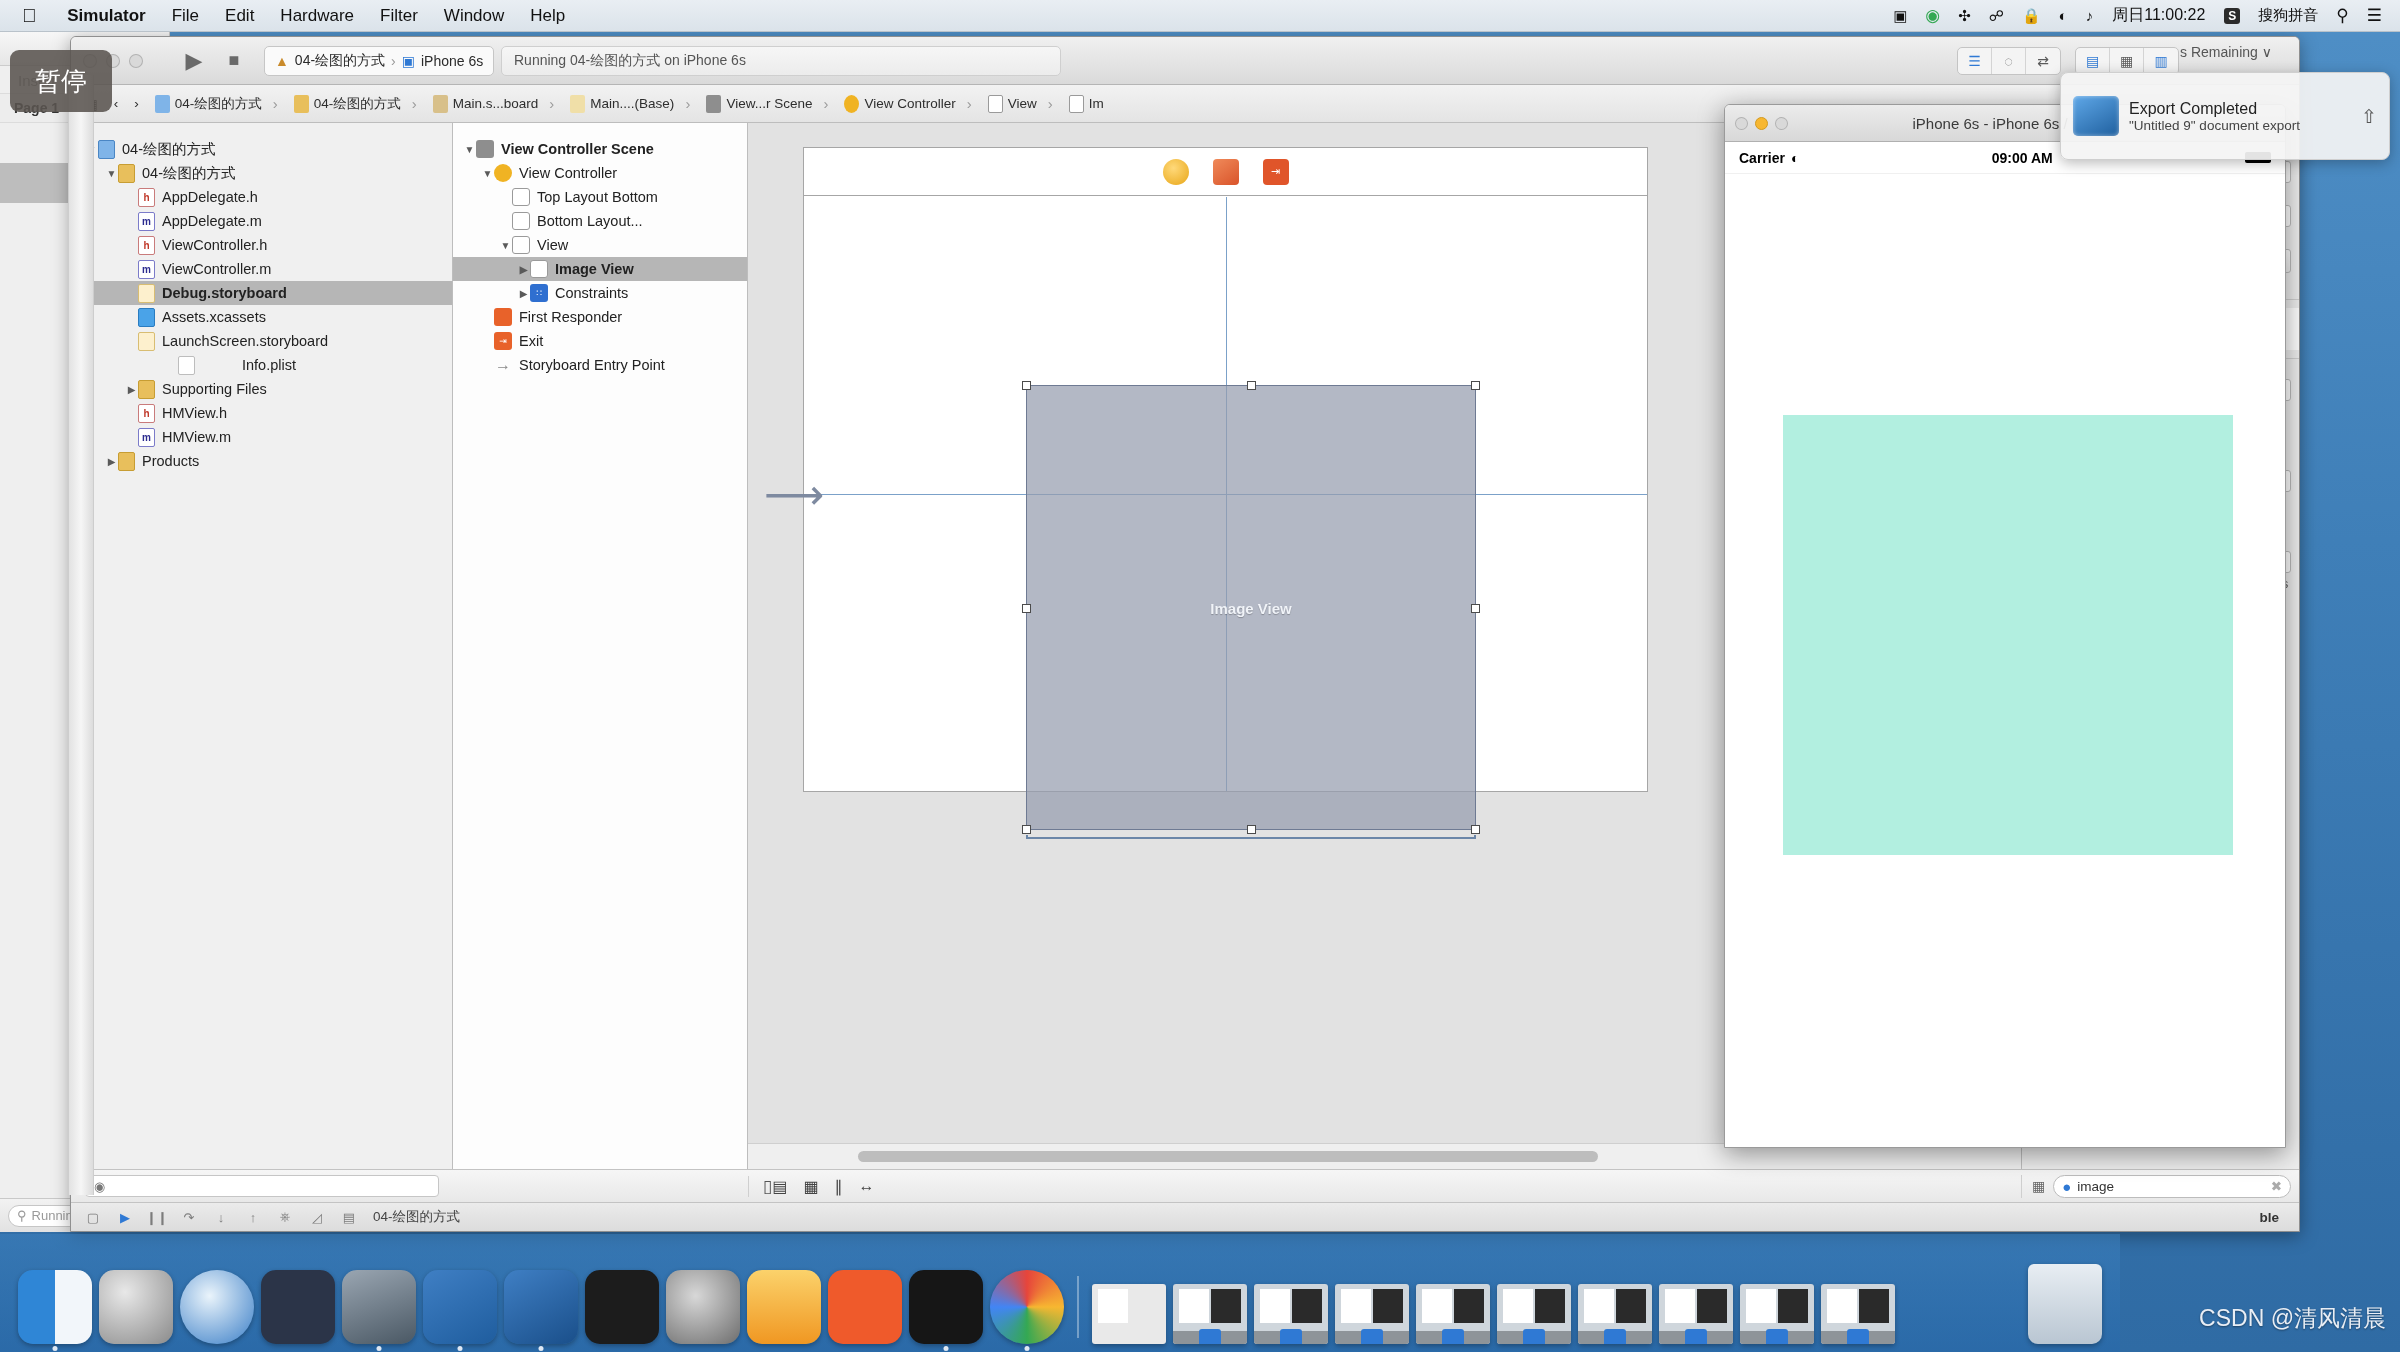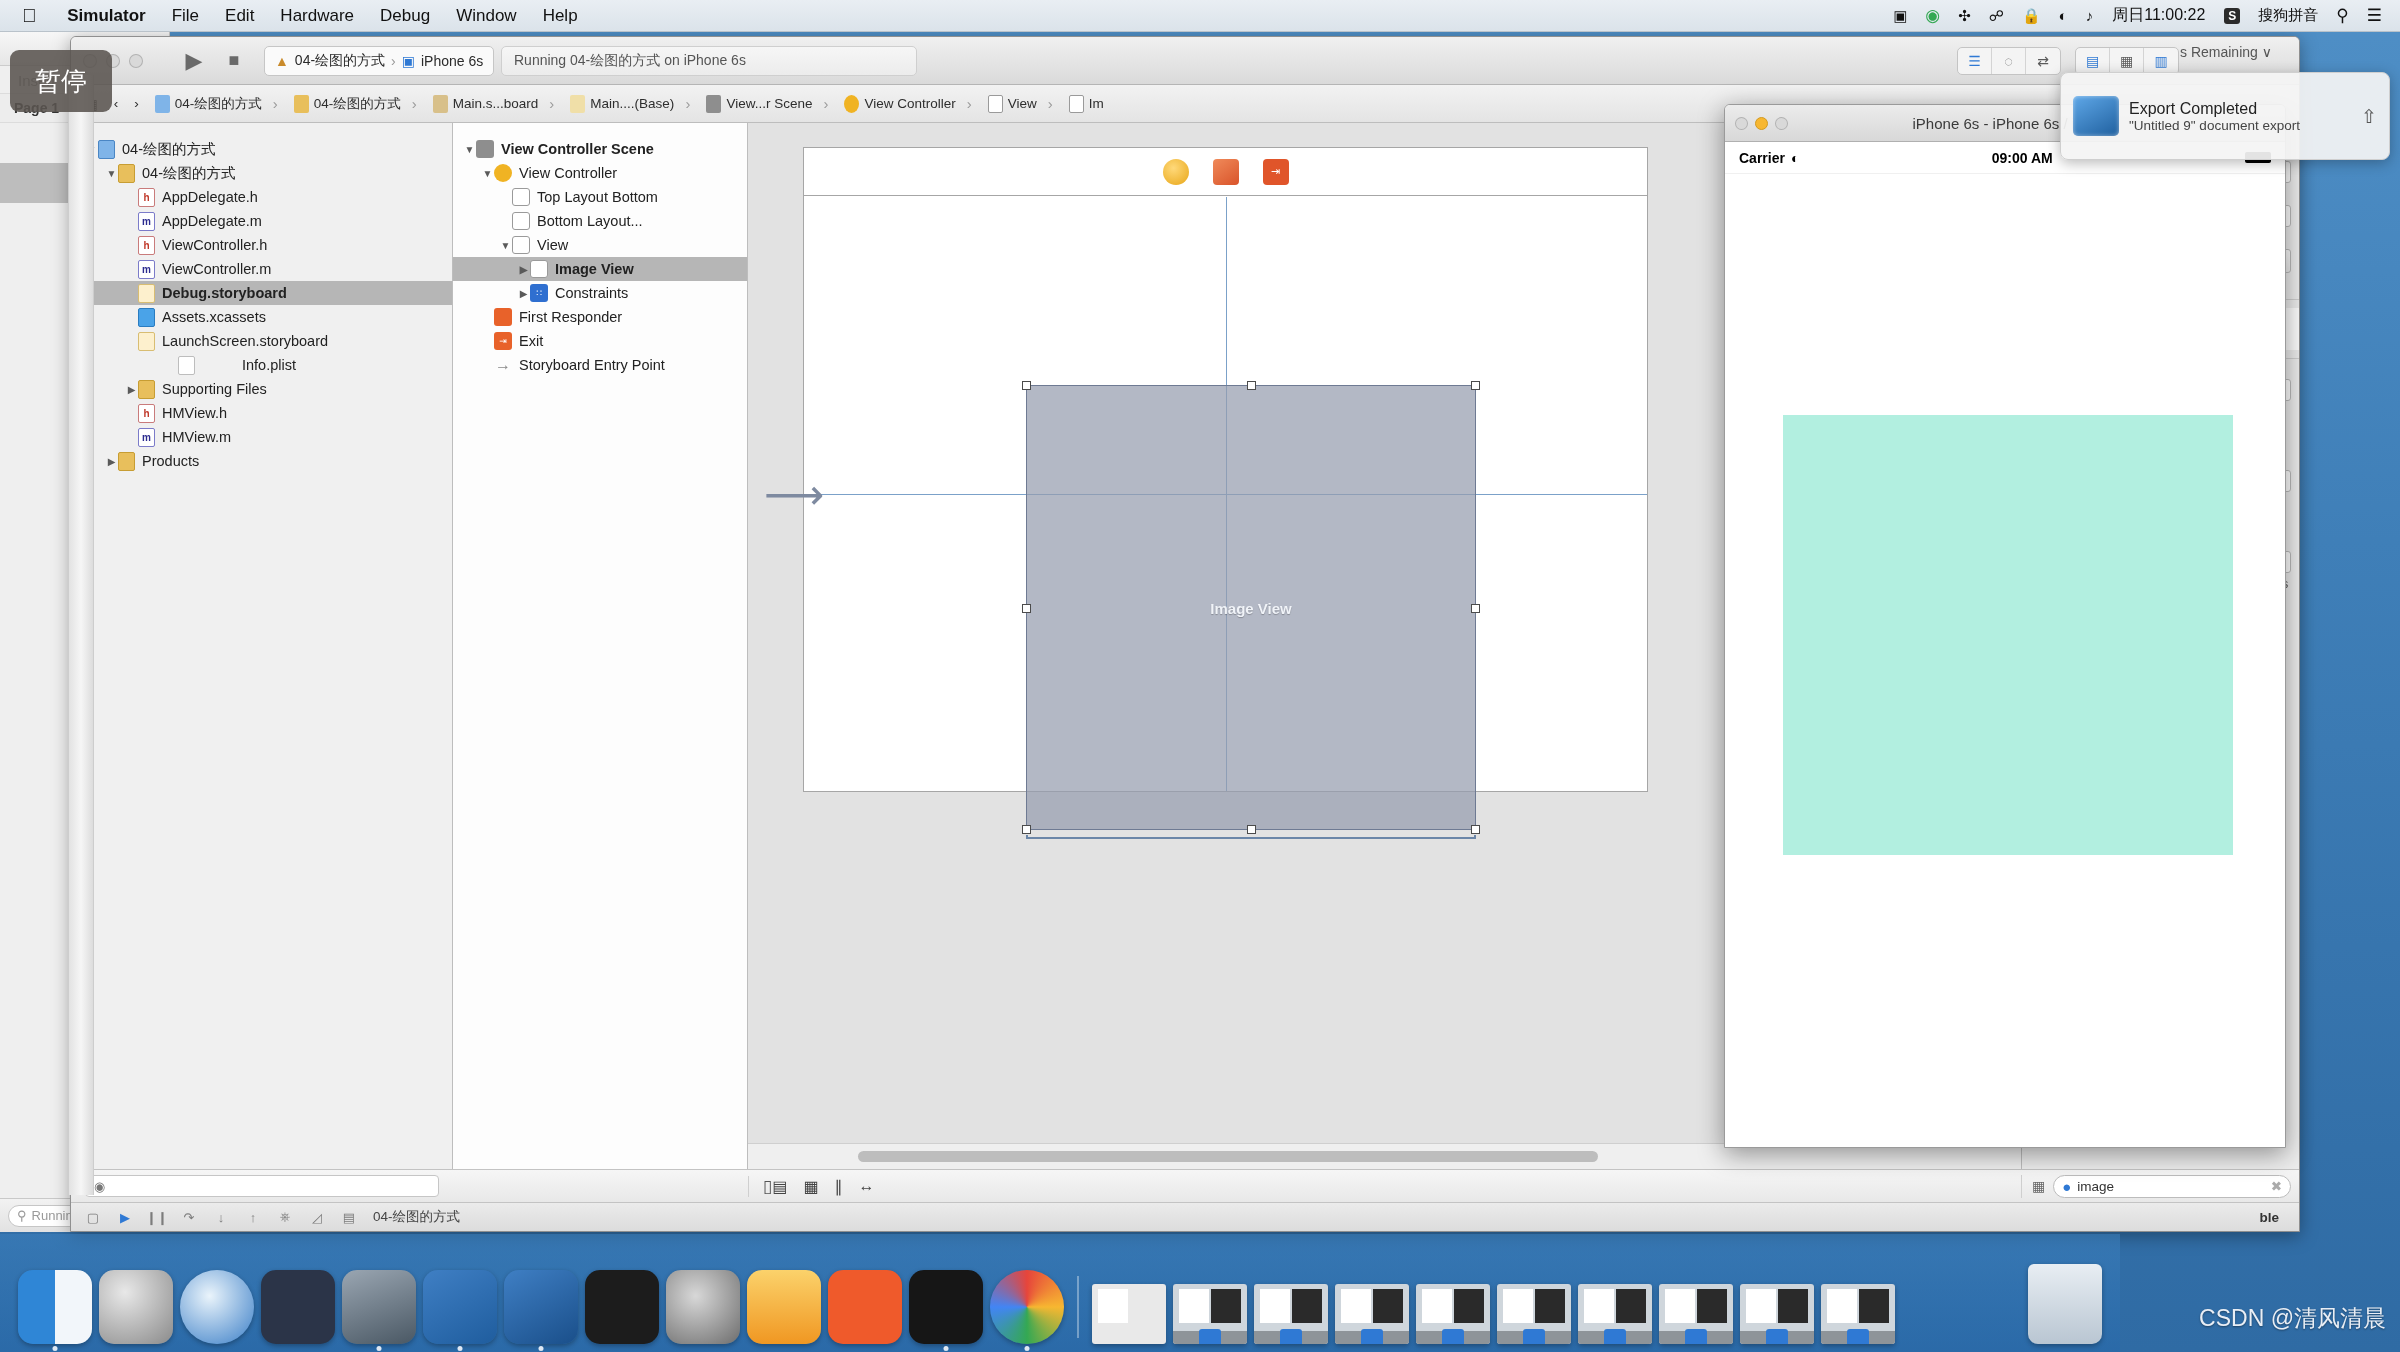--- a/index.html
+++ b/index.html
@@ -97,21 +97,21 @@
   .tl.r{background:#d9d9d9;} .tl.y{background:#d9d9d9;} .tl.g{background:#d9d9d9;}
   .xbtn {
     width:40px;height:28px;display:flex;align-items:center;justify-content:center;
     font-size:16px;color:#6a6a6a;
   }
   .scheme {
     height:30px; border:1px solid #c6c6c6; border-radius:5px; background:#fafafa;
     display:flex;align-items:center; padding:0 10px; font-size:14px; color:#2b2b2b; gap:6px;
   }
   .activityview{
-    position:absolute; left:430px; top:9px; width:416px; height:30px;
+    position:absolute; left:430px; top:9px; width:560px; height:30px;
     border:1px solid #cfcfcf; border-radius:5px;
     background:linear-gradient(180deg,#f6f6f6,#ececec);
     display:flex;align-items:center; padding:0 12px; font-size:14px; color:#555;
   }
   .toolbtn-group{
     display:flex; border:1px solid #c4c4c4; border-radius:5px; overflow:hidden;
     background:#f4f4f4; height:28px;
   }
   .toolbtn{ width:34px; height:26px; display:flex;align-items:center;justify-content:center;
     border-right:1px solid #d4d4d4; font-size:14px; color:#5b5b5b;}
@@ -824,21 +824,21 @@
     </div>
   <div id="trash"></div>
 </div>
 
 <div id="menubar">
   <span class="apple"></span>
   <span class="mi bold">Simulator</span>
   <span class="mi">File</span>
   <span class="mi">Edit</span>
   <span class="mi">Hardware</span>
-  <span class="mi">Debug</span>
+  <span class="mi">Filter</span>
   <span class="mi">Window</span>
   <span class="mi">Help</span>
   <span class="spacer"></span>
   <span class="ritem">▣</span>
   <span class="ritem" style="color:#34a853;font-size:17px;">◉</span>
   <span class="ritem">✣</span>
   <span class="ritem">☍</span>
   <span class="ritem">🔒</span>
   <span class="ritem">◐</span>
   <span class="ritem">♪</span>

